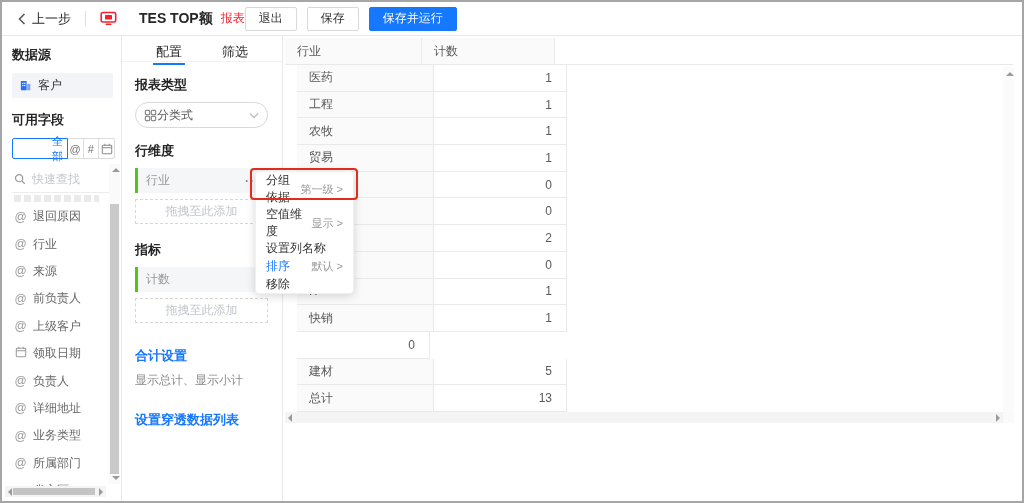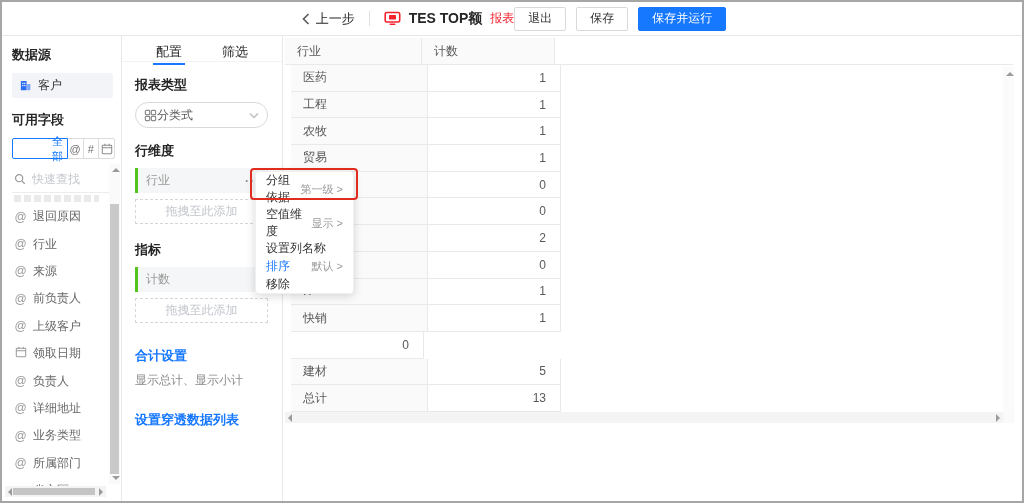--- a/index.html
+++ b/index.html
@@ -3,25 +3,25 @@
 <meta charset="utf-8">
 <style>
   * { box-sizing: border-box; margin: 0; padding: 0; }
   body { background:#fff; font-family:"Liberation Sans","DejaVu Sans",sans-serif; }
   .frame { position:relative; width:1024px; height:503px; border:2px solid #a6a6a6;
            background:#fff; overflow:hidden; font-size:12px; color:#333; }
 
   
   .topbar { position:absolute; left:0; top:0; right:0; height:34px;
             border-bottom:1px solid #e8e8e8; display:flex; align-items:center;
-            justify-content:center; background:#fff; }
+            justify-content:flex-start; background:#fff; }
   .tb-left { display:flex; align-items:center; padding-left:16px; }
   .back { display:flex; align-items:center; gap:6px; cursor:pointer; font-size:13px; color:#262626; }
   .tb-divider { width:1px; height:15px; background:#e0e0e0; margin:0 14px; }
-  .tb-title { font-size:14px; font-weight:bold; color:#262626; margin-left:8px; }
+  .tb-title { font-size:14px; font-weight:bold; color:#262626; margin-left:22px; }
   .tb-badge { color:#f5222d; font-size:12px; margin-left:8px; }
   .tb-right { display:flex; align-items:center; gap:10px; padding-right:12px; }
   .btn { height:24px; padding:0 13px; font-size:12px; border:1px solid #d9d9d9; border-radius:2px;
          background:#fff; color:#333; cursor:pointer; font-family:inherit; }
   .btn.primary { background:#1677ff; border-color:#1677ff; color:#fff; }
 
   
   .sidebar { position:absolute; left:0; top:34px; bottom:0; width:120px;
              border-right:1px solid #e8e8e8; background:#fff; padding:10px 8px 0 10px; }
   .side-title { font-size:13px; font-weight:bold; color:#262626; }
@@ -82,21 +82,21 @@
   .cfg-desc { color:#8c8c8c; margin:7px 12px 13px 13px; }
   .cfg-link.drill { margin-top:22px; }
 
   
   .preview { position:absolute; left:281px; top:34px; right:0; bottom:0; background:#fff; }
   .grid-header { position:absolute; left:2px; top:2px; right:9px; height:27px;
                  border-bottom:1px solid #e9e9e9; display:flex; }
   .gh-cell { background:#fafafa; border-right:1px solid #e9e9e9; display:flex;
              align-items:center; padding-left:12px; color:#595959; }
   .gh-c1 { width:137px; } .gh-c2 { width:133px; }
-  .grid-rows { position:absolute; left:8px; top:29px; width:270px; }
+  .grid-rows { position:absolute; left:14px; top:29px; width:270px; }
   .g-row { display:flex; height:26.7px; }
   .g-c1 { width:137px; background:#fafafa; border-right:1px solid #e9e9e9;
           border-bottom:1px solid #e9e9e9; display:flex; align-items:center;
           padding-left:12px; color:#595959; }
   .g-c2 { width:133px; background:#fff; border-right:1px solid #e9e9e9;
           border-bottom:1px solid #e9e9e9; display:flex; align-items:center;
           justify-content:flex-end; padding-right:14px; color:#595959; }
   .grid-vscroll { position:absolute; top:31px; right:8px; width:11px; height:356px; background:#fbfbfb; }
   .grid-hscroll { position:absolute; left:2px; top:376px; right:19px; height:11px; background:#f4f4f4; }
   .grid-corner { position:absolute; top:376px; right:8px; width:11px; height:11px; background:#fafafa; }

